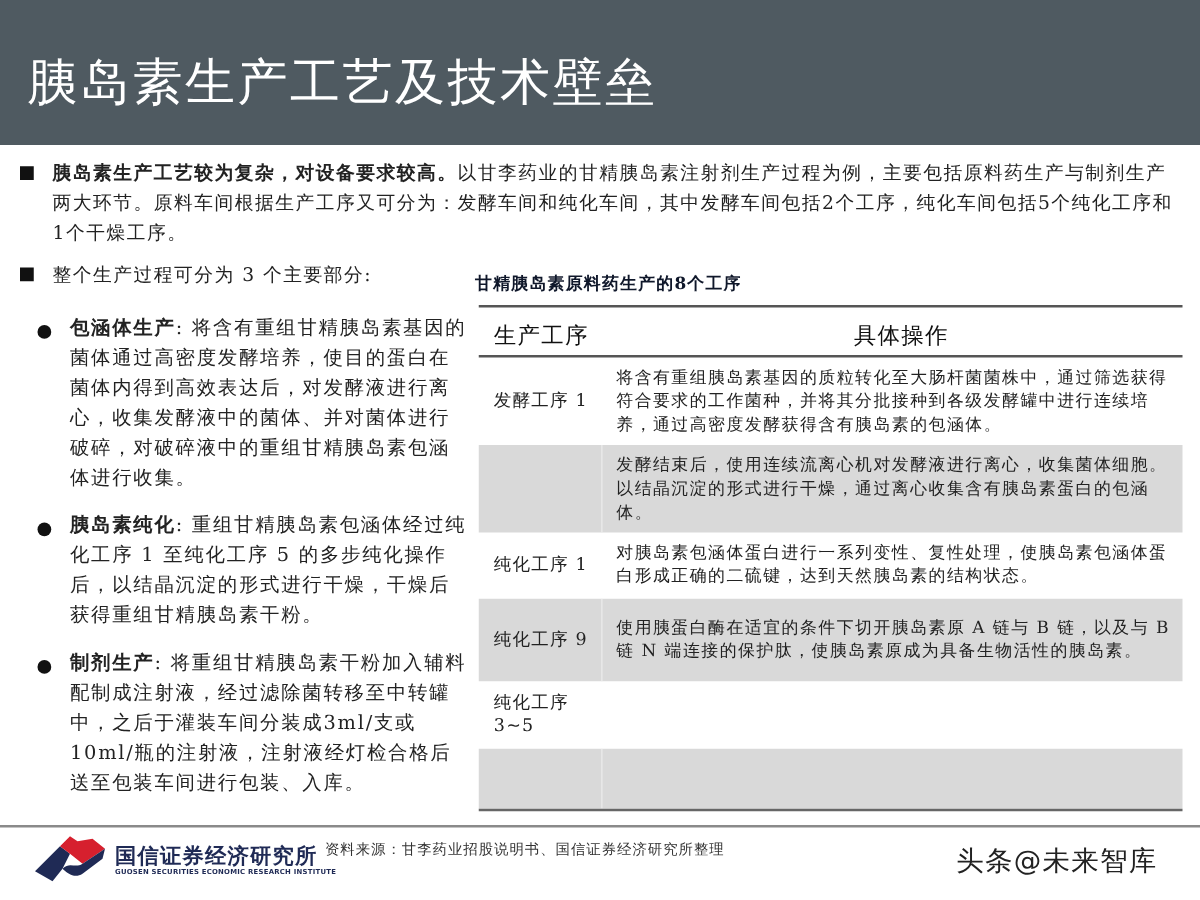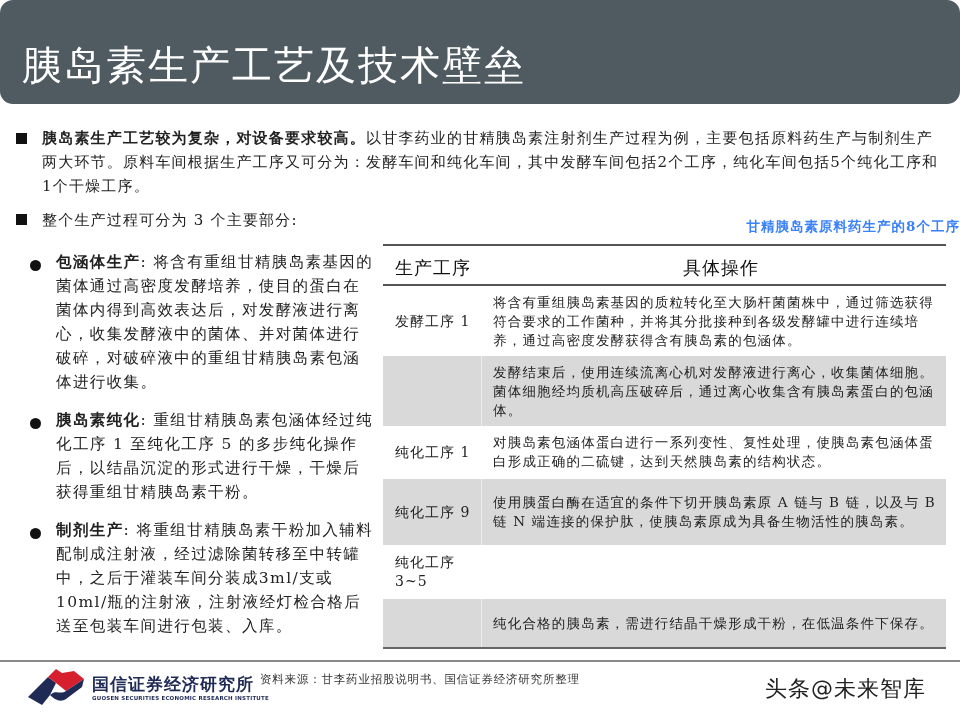--- a/index.html
+++ b/index.html
@@ -1,32 +1,32 @@
 <!DOCTYPE html>
 <html><head>
 <meta charset="utf-8">
 <style>
   * { margin:0; padding:0; box-sizing:border-box; }
   html, body { width:960px; height:720px; background:#ffffff; overflow:hidden; }
   body { position:relative; font-family:"DejaVu Serif","Liberation Serif",serif; color:#1a1a1a; }
 
-  .header { position:absolute; left:0; top:0; width:960px; height:104px; background:#4f5a61;border-radius:13px; }
+  .header { position:absolute; left:0; top:0; width:960px; height:116px; background:#4f5a61; }
   .header .title { position:absolute; left:22px; top:38px; font-size:40px; color:#ffffff; letter-spacing:2px; font-family:"DejaVu Serif",serif; font-weight:normal; }
 
   .para { position:absolute; font-size:15px; line-height:24px; color:#222; letter-spacing:1.2px; }
   .sq { position:absolute; width:11px; height:11px; background:#111; }
   .p1 { left:42px; top:126px; width:905px; }
   .p1 b { font-weight:bold; }
   .p2 { left:42px; top:208px; width:400px; }
 
   .dot { position:absolute; width:11px; height:11px; border-radius:50%; background:#111; }
   .blk { position:absolute; left:56px; width:318px; font-size:15.5px; line-height:24px; letter-spacing:1.4px; color:#222; }
   .blk b { font-weight:bold; }
 
-  .tbl-title { position:absolute; left:380px; top:218px; width:580px; text-align:right; font-size:13.5px; color:#3b82f6; font-weight:bold; letter-spacing:1px; }
+  .tbl-title { position:absolute; left:380px; top:218px; width:580px; text-align:left; font-size:13.5px; color:#0f172a; font-weight:bold; letter-spacing:1px; }
   .tbl-topline { position:absolute; left:383px; top:244px; width:563px; height:2px; background:#555; }
   .tbl-headline { position:absolute; left:383px; top:284px; width:563px; height:2px; background:#555; }
   .tbl-botline { position:absolute; left:383px; top:647px; width:563px; height:2px; background:#666; }
   .th { position:absolute; top:256px; font-weight:normal; font-size:18px; letter-spacing:1px; color:#111; }
   .row { position:absolute; left:383px; width:563px; }
   .row.shaded { background:#d9d9d9; }
   .row .c1 { position:absolute; left:12px; top:0; bottom:0; display:flex; align-items:center; width:86px; font-size:14px; letter-spacing:1px; color:#222; line-height:19px; }
   .row .c2 { position:absolute; left:110px; right:10px; top:0; bottom:0; display:flex; align-items:center; font-size:13.5px; line-height:19px; letter-spacing:1.2px; color:#222; }
   .row .vsep { position:absolute; left:98px; top:0; bottom:0; width:1px; background:#ececec; }
 
@@ -64,37 +64,36 @@
 <div class="th" style="left:395px;">生产工序</div>
 <div class="th" style="left:683px;">具体操作</div>
 <div class="tbl-headline"></div>
 
 <div class="row" style="top:286px;height:70px;">
   <div class="c1">发酵工序 1</div>
   <div class="c2">将含有重组胰岛素基因的质粒转化至大肠杆菌菌株中，通过筛选获得符合要求的工作菌种，并将其分批接种到各级发酵罐中进行连续培养，通过高密度发酵获得含有胰岛素的包涵体。</div>
 </div>
 <div class="row shaded" style="top:356px;height:70px;">
   <div class="vsep"></div>
-  <div class="c2">发酵结束后，使用连续流离心机对发酵液进行离心，收集菌体细胞。菌体细胞经均质机高压破碎后，通过离心收集含有胰岛素蛋白的包涵体。</div>
+  <div class="c2">发酵结束后，使用连续流离心机对发酵液进行离心，收集菌体细胞。以结晶沉淀的形式进行干燥，通过离心收集含有胰岛素蛋白的包涵体。</div>
 </div>
 <div class="row" style="top:426px;height:52px;">
   <div class="c1">纯化工序 1</div>
   <div class="c2">对胰岛素包涵体蛋白进行一系列变性、复性处理，使胰岛素包涵体蛋白形成正确的二硫键，达到天然胰岛素的结构状态。</div>
 </div>
 <div class="row shaded" style="top:479px;height:66px;">
   <div class="vsep"></div>
   <div class="c1">纯化工序 9</div>
   <div class="c2">使用胰蛋白酶在适宜的条件下切开胰岛素原 A 链与 B 链，以及与 B 链 N 端连接的保护肽，使胰岛素原成为具备生物活性的胰岛素。</div>
 </div>
 <div class="row" style="top:546px;height:52px;">
   <div class="c1" style="width:70px;">纯化工序 3~5</div>
 </div>
 <div class="row shaded" style="top:599px;height:48px;">
   <div class="vsep"></div>
-  <div class="c2">纯化合格的胰岛素，需进行结晶干燥形成干粉，在低温条件下保存。</div>
 </div>
 <div class="tbl-botline"></div>
 
 <div class="footer-line"></div>
 <svg class="logo" viewBox="0 0 60 42">
   <polygon points="2,32 22,12 30,18 24,30 16,40" fill="#1f2a55"></polygon>
   <polygon points="22,12 30,4 36,8 48,6 58,14 40,26 30,18" fill="#d6202e"></polygon>
   <path d="M24,30 C30,24 34,30 40,26 L58,14 L56,22 L40,34 C34,38 28,34 24,30Z" fill="#1f2a55"></path>
 </svg>
 <div class="logo-cn">国信证券经济研究所</div>

